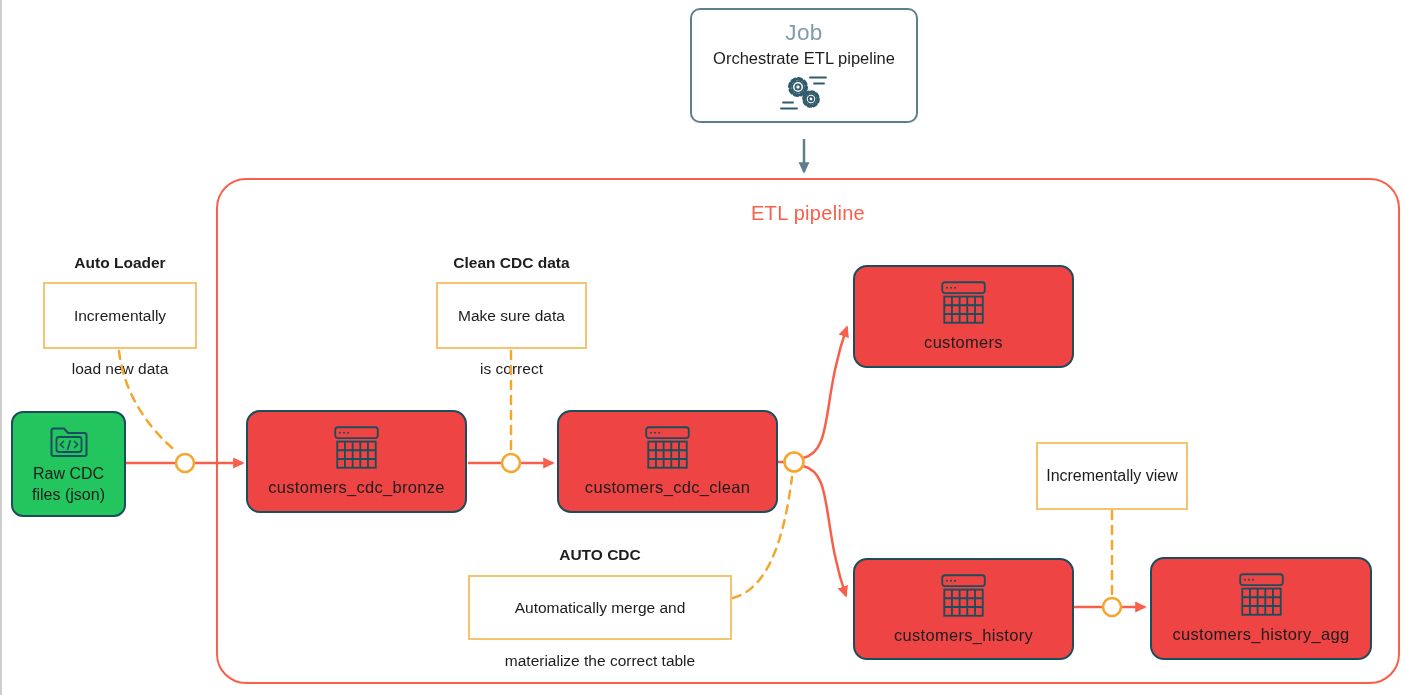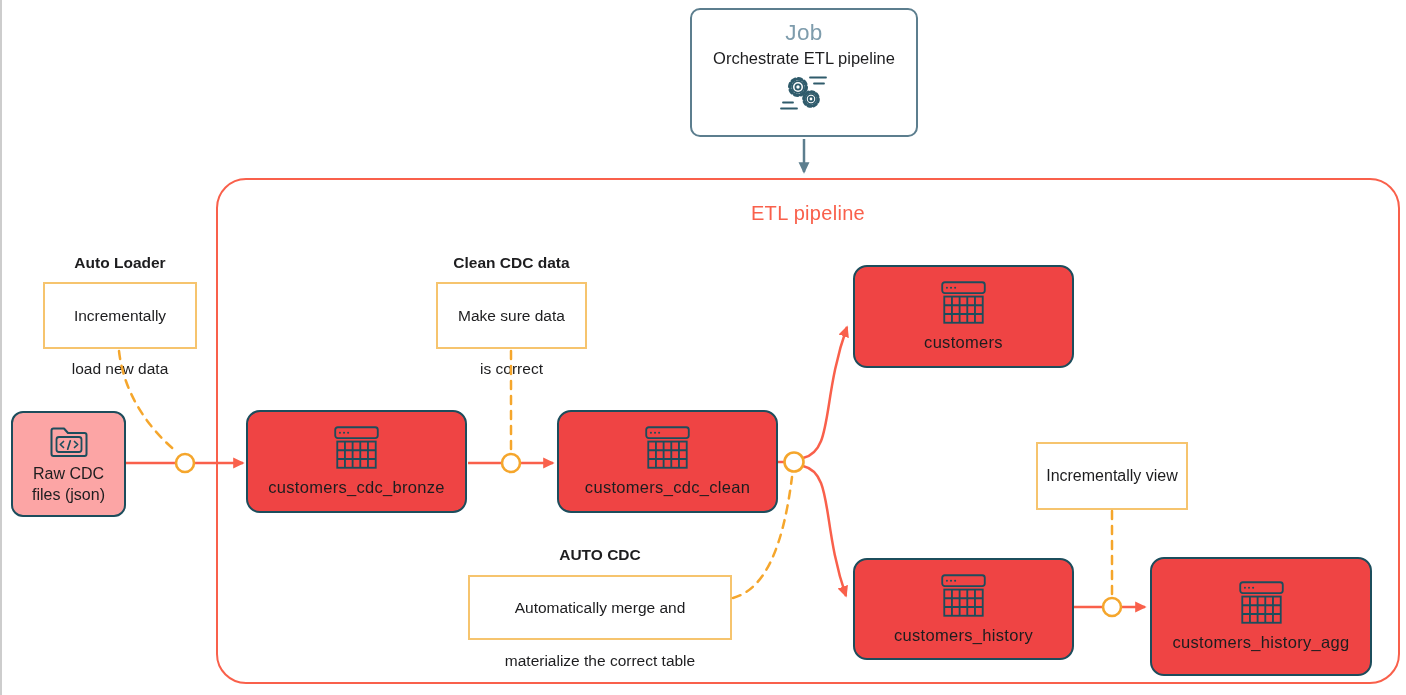--- a/index.html
+++ b/index.html
@@ -5,46 +5,46 @@
   * { margin:0; padding:0; box-sizing:border-box; }
   html,body { background:#ffffff; }
   body { font-family:"Liberation Sans","DejaVu Sans",sans-serif; color:#1d1d1f; }
   .canvas { position:relative; width:1406px; height:695px; background:#ffffff; overflow:hidden; }
   .page-edge { position:absolute; left:0; top:0; width:2px; height:695px; background:#cdcdcd; }
 
   
   .overlay { position:absolute; left:0; top:0; z-index:6; pointer-events:none; }
 
   
-  .job-box { position:absolute; left:690px; top:8px; width:228px; height:129px;
+  .job-box { position:absolute; left:690px; top:8px; width:228px; height:115px;
     background:#fff; border:2.5px solid #5c7e8e; border-radius:10px; z-index:2;
     display:flex; flex-direction:column; align-items:center; padding-top:10px; }
   .job-title { font-size:22.5px; font-weight:500; color:#7e9cac; letter-spacing:.4px; }
   .job-subtitle { font-size:16.5px; margin-top:3px; color:#1d1d1f; }
   .gears { margin-top:5px; }
 
   
   .pipeline { position:absolute; left:216px; top:178px; width:1184px; height:506px;
     border:2.5px solid #f9604b; border-radius:30px; z-index:1; }
   .pipeline-title { position:absolute; left:0; right:0; top:22px; text-align:center;
     font-size:20px; font-weight:500; color:#f9604b; letter-spacing:.3px; }
 
   
   .node { position:absolute; background:#ef4444; border:2.5px solid #1c4d5c; border-radius:14px;
     z-index:2; display:flex; flex-direction:column; align-items:center; justify-content:center; gap:9px; }
   .node-label { font-size:16.5px; letter-spacing:.3px; color:#1d1d1f; white-space:nowrap; }
   #node-bronze      { left:246px;  top:410px; width:221px; height:103px; }
   #node-clean       { left:557px;  top:410px; width:221px; height:103px;align-items:center; }
   #node-customers   { left:853px;  top:265px; width:221px; height:103px; }
   #node-history     { left:853px;  top:558px; width:221px; height:102px; }
-  #node-history-agg { left:1150px; top:557px; width:222px; height:119px; }
+  #node-history-agg { left:1150px; top:557px; width:222px; height:103px; }
 
   
   .source-box { position:absolute; left:11px; top:411px; width:115px; height:106px;
-    background:#fca5a5; border:2.5px solid #1c4d5c; border-radius:12px; z-index:2;
+    background:#22c55e; border:2.5px solid #1c4d5c; border-radius:12px; z-index:2;
     display:flex; flex-direction:column; align-items:center; justify-content:center; gap:4px; }
   .source-label { font-size:16px; text-align:center; line-height:1.3; color:#1d1d1f; }
 
   
   .ann { position:absolute; background:#fff; border:2px solid #f6c46e; z-index:2;
     display:flex; flex-direction:column; align-items:center; justify-content:center;
     font-size:15.5px; line-height:1.36; text-align:center; color:#1d1d1f;gap:32px; }
   .ann-title { font-weight:700; }
   #ann-autoloader   { left:43px;   top:282px; width:154px; height:67px; }
   #ann-cleancdc     { left:436px;  top:282px; width:151px; height:67px; }

